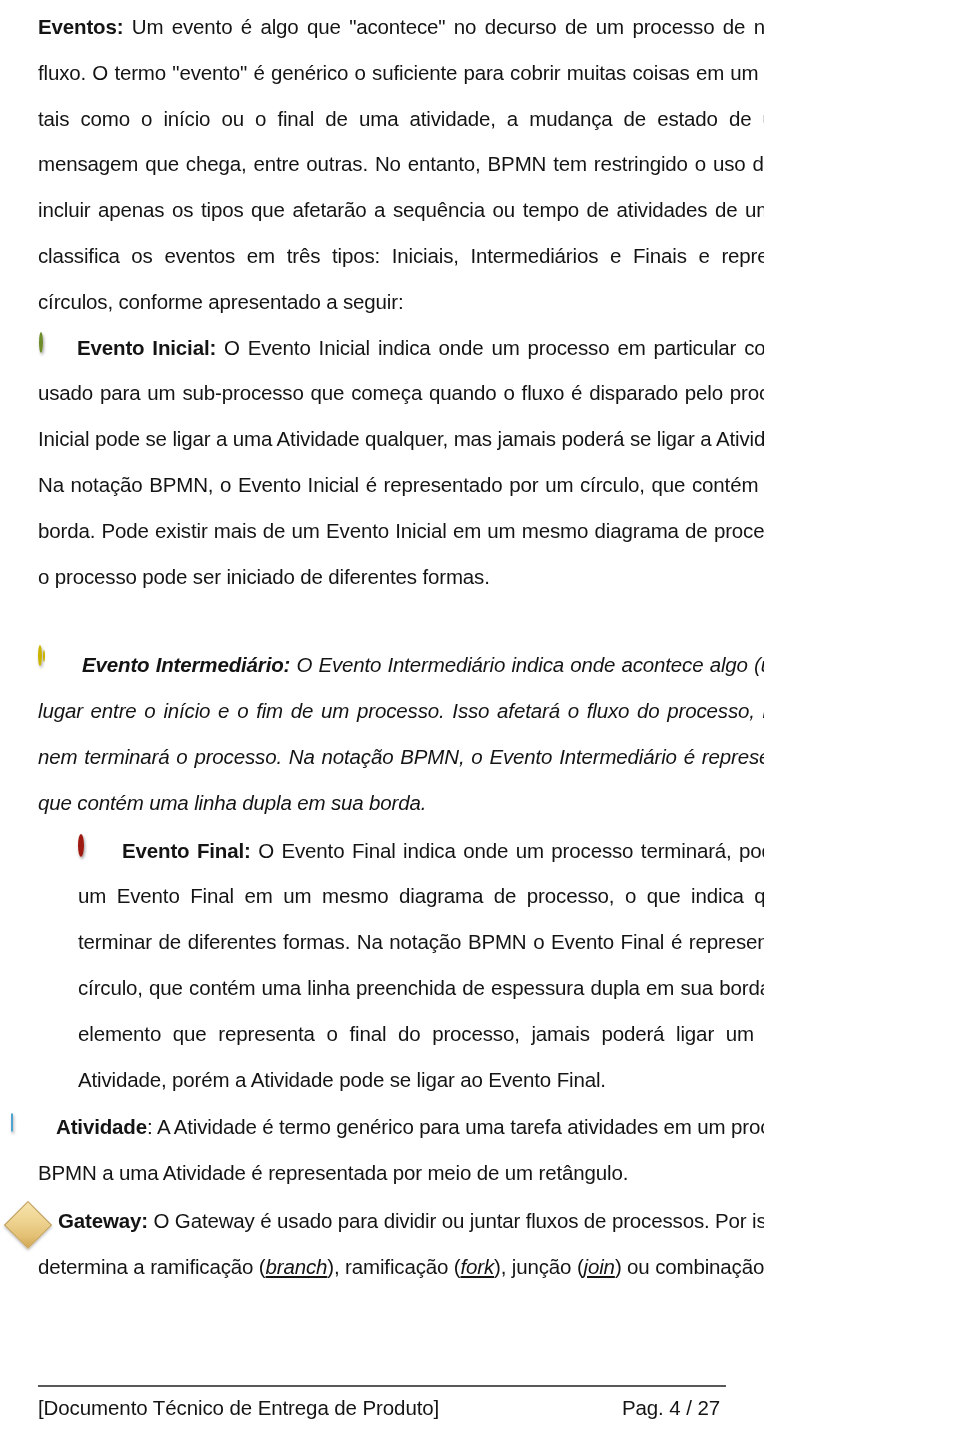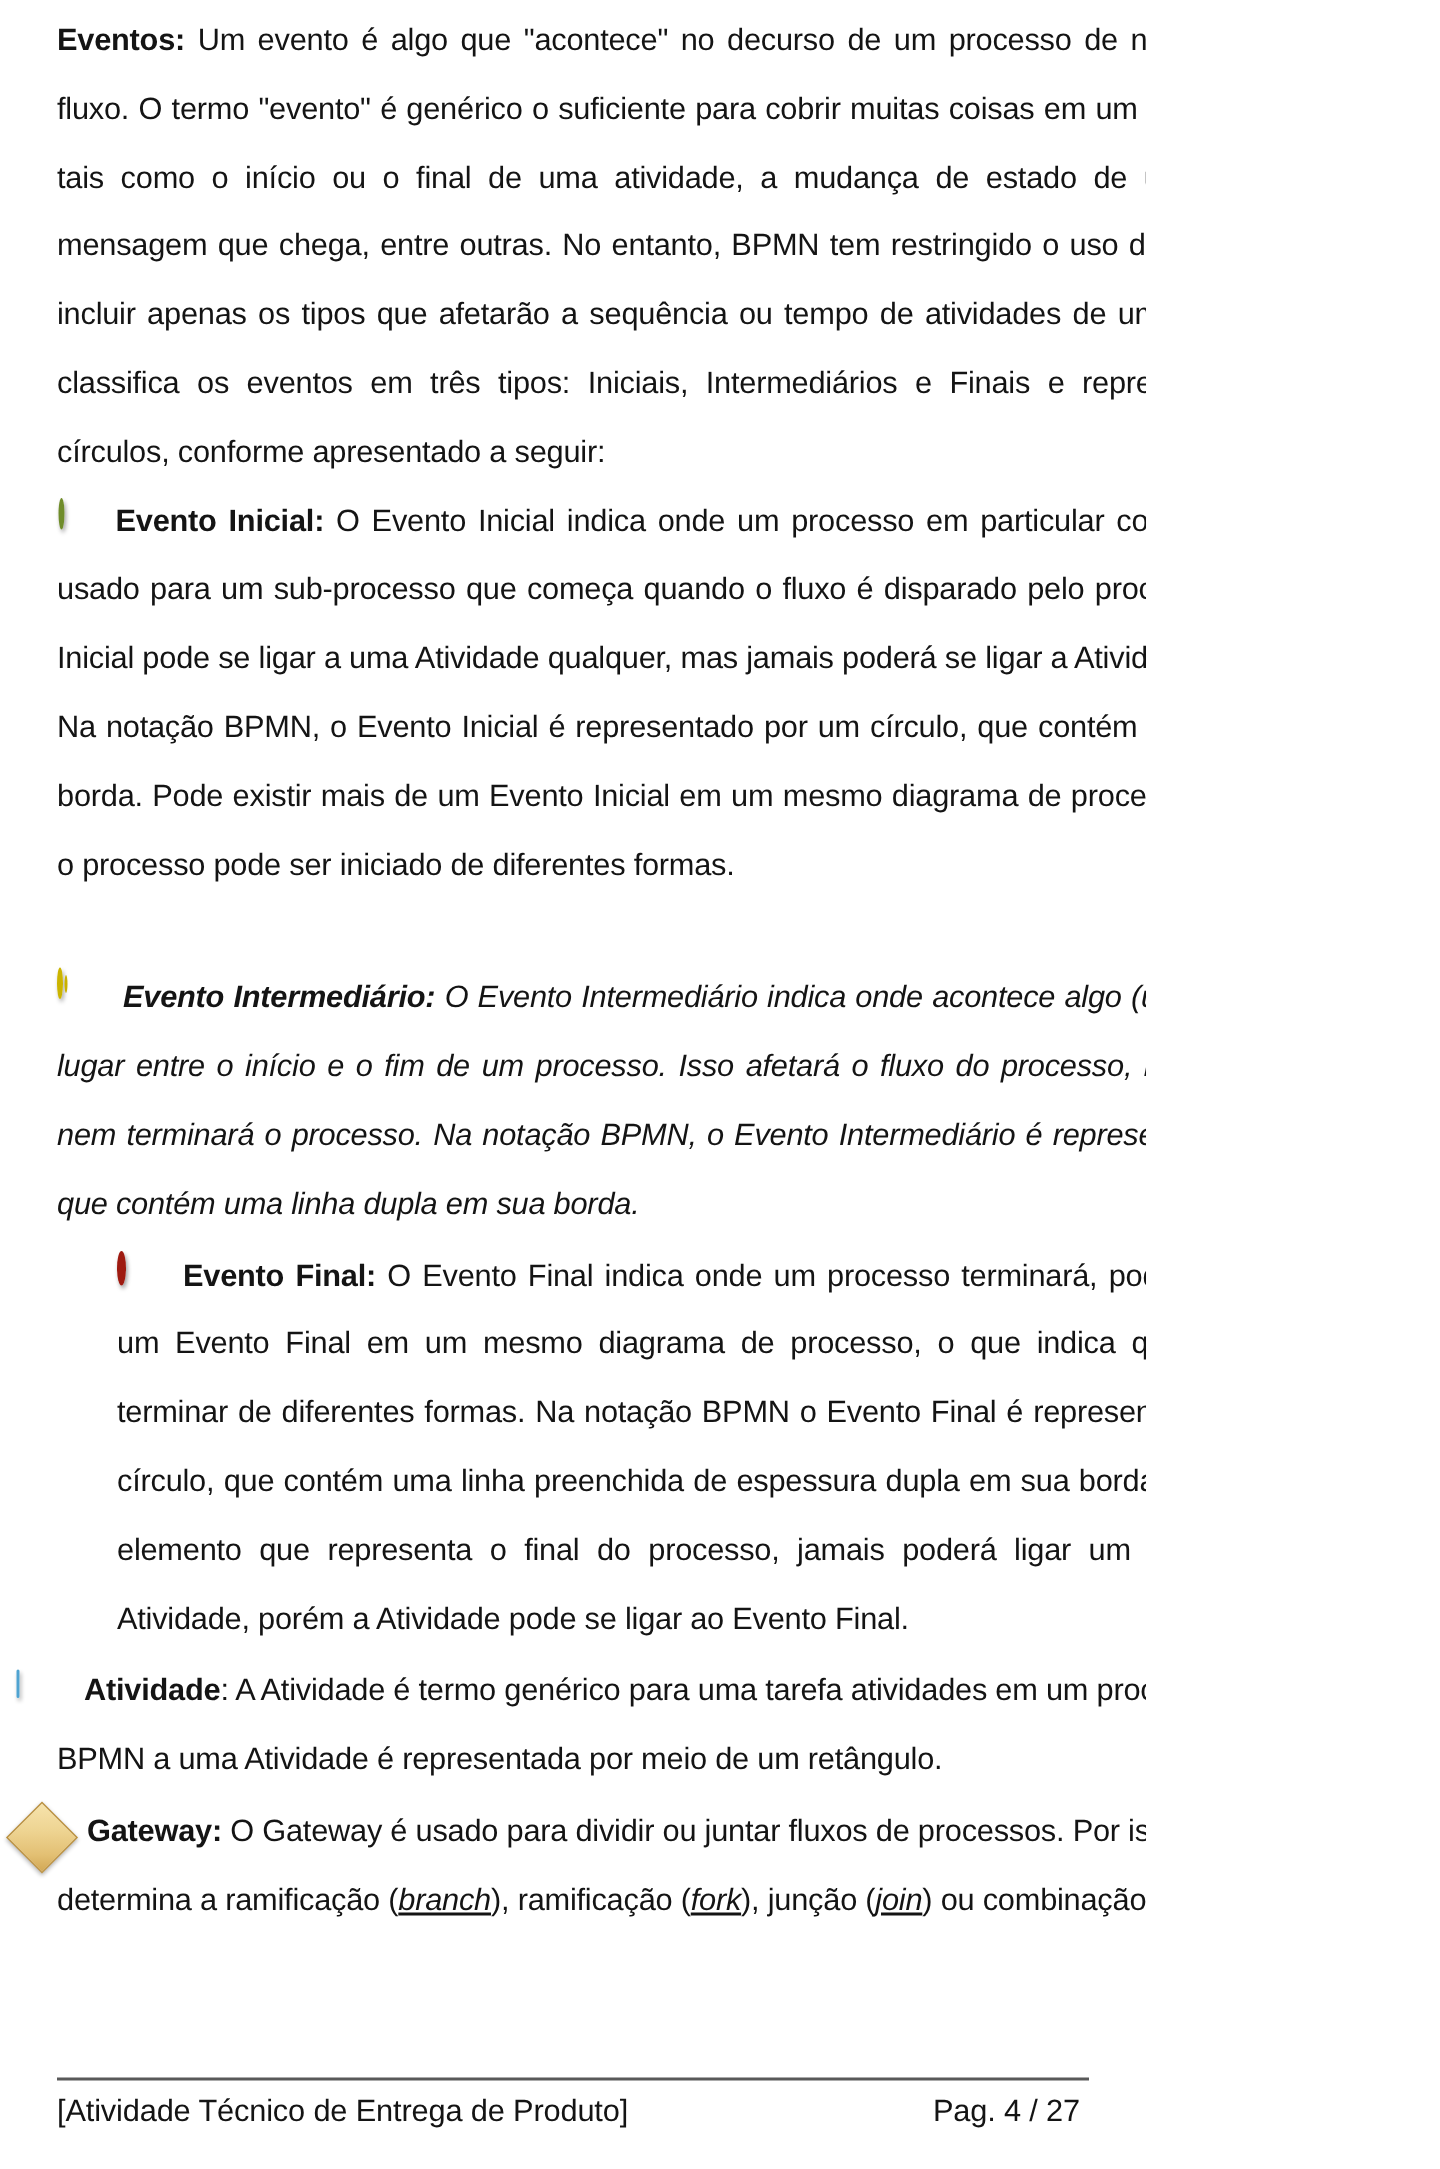--- a/index.html
+++ b/index.html
@@ -196,18 +196,18 @@
       <p></p>
       </span>
       <p class="para nojust" style="text-indent:20px;"><b>Gateway:</b><span> O Gateway é usado para dividir ou juntar fluxos de processos. Por isso, um Gateway determina a ramificação (</span><i>branch</i><span>), ramificação (</span><i>fork</i><span>), junção (</span><i>join</i><span>) ou combinação</span></p>
     </div>
 
   </div>
 
   <div class="footer">
     <div class="footer-rule"></div>
     <div class="footer-row">
-      <span class="footer-left">[Atividade Técnico de Entrega de Produto]</span>
+      <span class="footer-left">[Documento Técnico de Entrega de Produto]</span>
       <span class="footer-right">Pag. 4 / 27</span>
     </div>
   </div>
 
 </div>
 
 </body></html>

